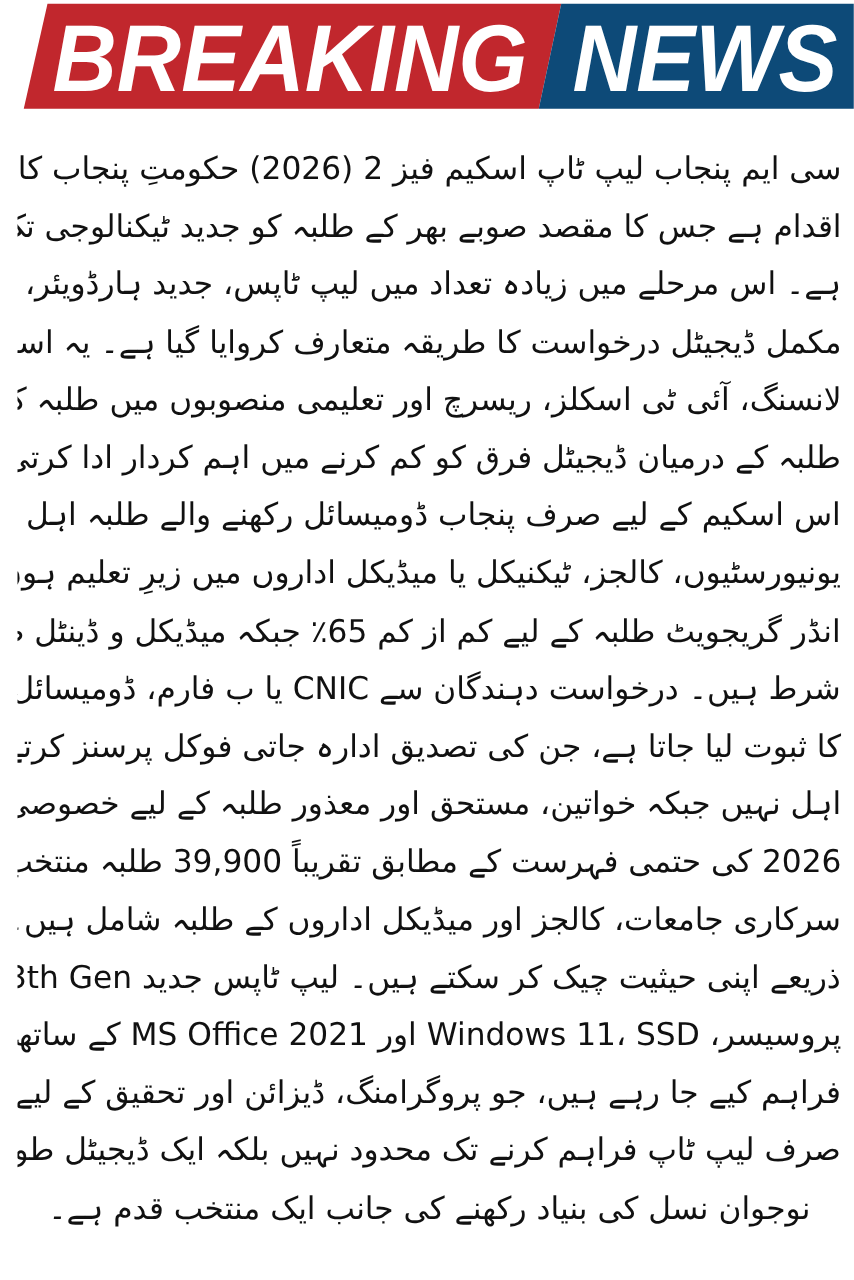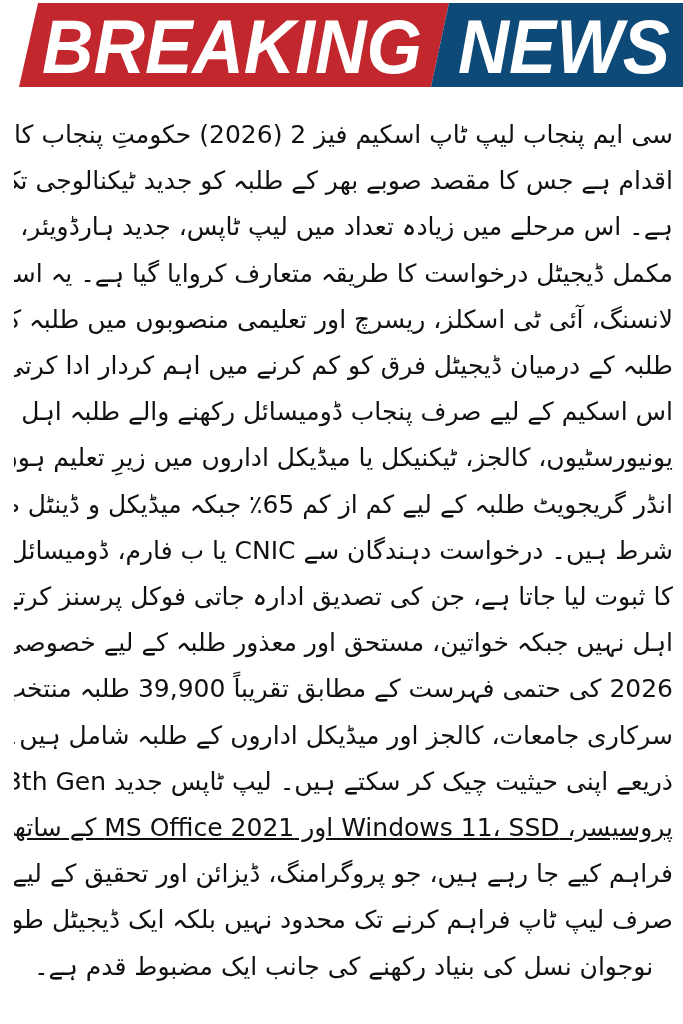--- a/index.html
+++ b/index.html
@@ -78,17 +78,17 @@
   <div class="line short" style="height: 46.2105px; line-height: 46.2105px;">طلبہ کے درمیان ڈیجیٹل فرق کو کم کرنے میں اہم کردار ادا کرتی ہے۔</div>
   <div class="line" style="height: 46.2105px; line-height: 46.2105px;">اس اسکیم کے لیے صرف پنجاب ڈومیسائل رکھنے والے طلبہ اہل ہیں جو سرکاری</div>
   <div class="line" style="height: 46.2105px; line-height: 46.2105px;">یونیورسٹیوں، کالجز، ٹیکنیکل یا میڈیکل اداروں میں زیرِ تعلیم ہوں۔ بی ایس اور</div>
   <div class="line" style="height: 46.2105px; line-height: 46.2105px;">انڈر گریجویٹ طلبہ کے لیے کم از کم 65٪ جبکہ میڈیکل و ڈینٹل طلبہ کے لیے 80٪ نمبرز</div>
   <div class="line" style="height: 46.2105px; line-height: 46.2105px;">شرط ہیں۔ درخواست دہندگان سے CNIC یا ب فارم، ڈومیسائل، تعلیمی اسناد اور داخلے</div>
   <div class="line" style="height: 46.2105px; line-height: 46.2105px;">کا ثبوت لیا جاتا ہے، جن کی تصدیق ادارہ جاتی فوکل پرسنز کرتے ہیں۔ نجی اداروں کے طلبہ</div>
   <div class="line" style="height: 46.2105px; line-height: 46.2105px;">اہل نہیں جبکہ خواتین، مستحق اور معذور طلبہ کے لیے خصوصی کوٹہ بھی رکھا گیا ہے۔</div>
   <div class="line" style="height: 46.2105px; line-height: 46.2105px;">2026 کی حتمی فہرست کے مطابق تقریباً 39,900 طلبہ منتخب کیے گئے ہیں، جن میں</div>
   <div class="line" style="height: 46.2105px; line-height: 46.2105px;">سرکاری جامعات، کالجز اور میڈیکل اداروں کے طلبہ شامل ہیں۔ طلبہ آن لائن پورٹل کے</div>
   <div class="line" style="height: 46.2105px; line-height: 46.2105px;">ذریعے اپنی حیثیت چیک کر سکتے ہیں۔ لیپ ٹاپس جدید Core i7 13th Gen</div>
-  <div class="line" style="height: 46.2105px; line-height: 46.2105px; text-decoration: underline;">پروسیسر، Windows 11، SSD اور MS Office 2021 کے ساتھ</div>
+  <div class="line" style="height: 46.2105px; line-height: 46.2105px;">پروسیسر، Windows 11، SSD اور MS Office 2021 کے ساتھ</div>
   <div class="line" style="height: 46.2105px; line-height: 46.2105px;">فراہم کیے جا رہے ہیں، جو پروگرامنگ، ڈیزائن اور تحقیق کے لیے موزوں ہیں۔ یہ اسکیم</div>
   <div class="line" style="height: 46.2105px; line-height: 46.2105px;">صرف لیپ ٹاپ فراہم کرنے تک محدود نہیں بلکہ ایک ڈیجیٹل طور پر بااختیار اور ہنر مند</div>
-  <div class="line center" style="height: 46.2105px; line-height: 46.2105px;">نوجوان نسل کی بنیاد رکھنے کی جانب ایک مضبوط قدم ہے۔</div>
+  <div class="line center" style="height: 46.2105px; line-height: 46.2105px;">نوجوان نسل کی بنیاد رکھنے کی جانب ایک منتخب قدم ہے۔</div>
 </div>
 
 </body></html>

